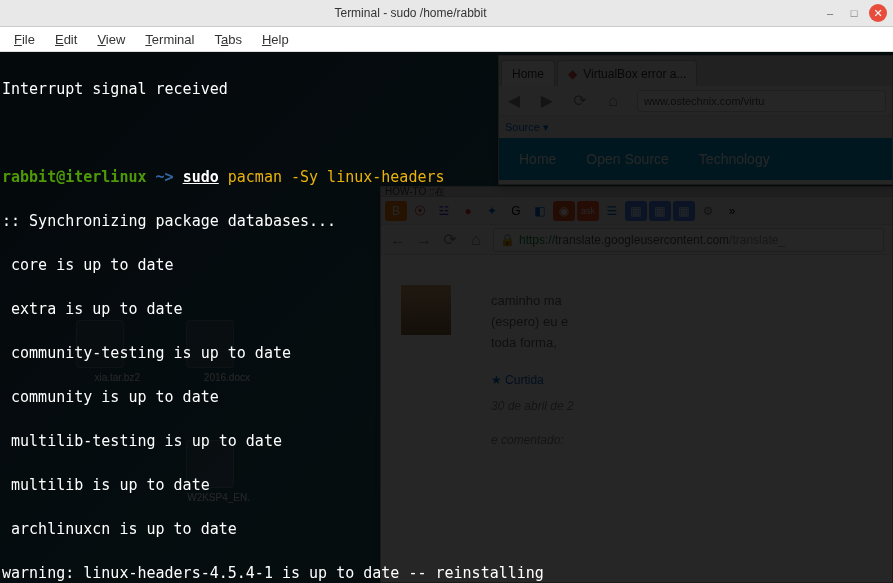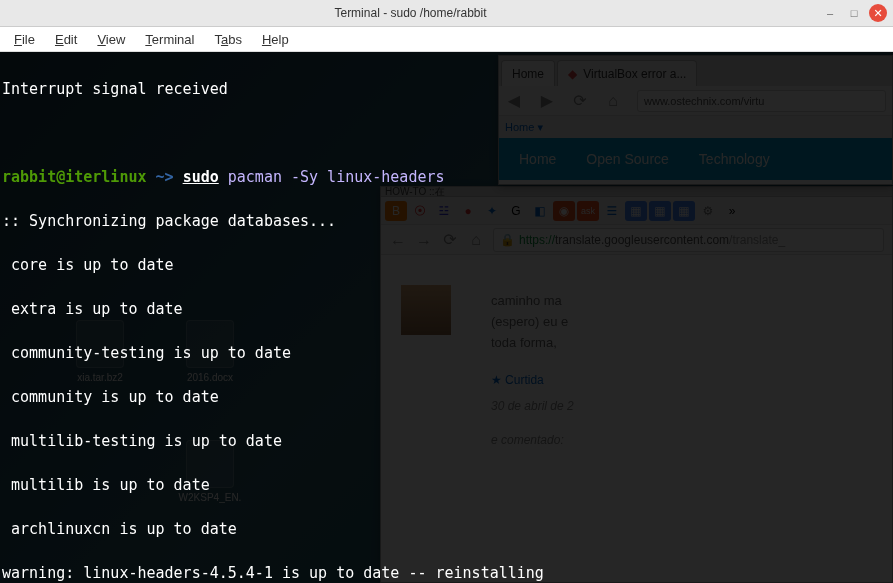--- a/index.html
+++ b/index.html
@@ -1,38 +1,38 @@
 <!DOCTYPE html>
 <html><head>
 <meta charset="utf-8">
 <style>
 * { margin: 0; padding: 0; box-sizing: border-box; }
 body { width: 893px; height: 583px; overflow: hidden; font-family: sans-serif; background: #2a4a5a; position: relative; }
 
 
 .desktop { position: absolute; inset: 0; background: linear-gradient(135deg,#1a3a4a,#2a5a6a,#1a4a5a); z-index: 0; }
-.desktop-icon { position: absolute; width: 80px; text-align: center; color: #fff; font-size: 10px; }
+.desktop-icon { position: absolute; width: 80px; text-align: right; color: #fff; font-size: 10px; }
 .desktop-icon .ic { width: 48px; height: 48px; margin: 0 auto 4px; background: rgba(255,255,255,0.1); border: 1px solid rgba(255,255,255,0.2); border-radius: 4px; }
 
 
 .titlebar { position: absolute; top: 0; left: 0; right: 0; height: 27px; background: #e8e8e8; display: flex; align-items: center; z-index: 100; border-bottom: 1px solid #ccc; }
 .titlebar .title { flex: 1; text-align: center; font-size: 12px; color: #333; }
 .titlebar .wbtns { display: flex; gap: 6px; padding-right: 6px; }
 .titlebar .wbtn { width: 18px; height: 18px; border-radius: 50%; display: flex; align-items: center; justify-content: center; font-size: 11px; cursor: pointer; }
 .titlebar .min,.titlebar .max{ color:#666; }
 .titlebar .close{ background:#e74c3c; color:#fff; }
 
 
 .menubar { position: absolute; top: 27px; left: 0; right: 0; height: 25px; background: #ffffff; display: flex; align-items: center; padding: 0 6px; z-index: 99; font-size: 13px; color: #333; border-bottom:1px solid #ddd; gap:4px;}
 .menubar .mitem { padding: 2px 8px; cursor: pointer; }
 .menubar .mitem .ul { text-decoration: underline; }
 
 
 .terminal { position: absolute; top: 52px; left: 0; right: 0; bottom: 0; background: rgba(0,0,0,0.85); color: #fff; font-family: "DejaVu Sans Mono","Liberation Mono",monospace; font-size: 15px; line-height: 22px; padding: 4px 2px; z-index: 50; white-space: pre; }
-.terminal .tl{ white-space: pre; } .gb{color:#4e9a06; font-weight:bold;} .bl{color:#c4b5fd;margin-top:10px;} .bb{color:#3465a4; font-weight:bold;} .wb{color:#fff;font-weight:bold;}
+.terminal .tl{ white-space: pre; } .gb{color:#4e9a06; font-weight:bold;} .bl{color:#eab308;margin-top:10px;} .bb{color:#3465a4; font-weight:bold;} .wb{color:#fff;font-weight:bold;}
 
 
 .ffwin { position: absolute; top: 55px; left: 498px; width: 395px; height: 130px; background: #fff; z-index: 40; font-size:12px; color:#333; border:1px solid #aaa; box-shadow:0 2px 8px rgba(0,0,0,0.3);}
 .ffwin .tabs { display:flex; height:30px; background:#ddd; align-items:flex-end;}
 .ffwin .tab { height:26px; padding:4px 10px; background:#f5f5f5; border:1px solid #bbb; border-bottom:none; border-radius:4px 4px 0 0; margin-left:2px; display:flex; align-items:center; gap:6px; font-size:12px;}
 .ffwin .tab.active{background:#fff;}
 .ffwin .tbar{ height:30px; display:flex; align-items:center; gap:15px; padding:0 6px; background:#f8f8f8; border-bottom:1px solid #ddd;}
 .ffwin .urlbox{ flex:1; height:22px; border:1px solid #ccc; border-radius:3px; padding:0 6px; display:flex; align-items:center; font-size:11px; color:#555; background:#fff;}
 .ffwin .nav{ height:42px; background:#0099cc; display:flex; align-items:center; gap:30px; padding:0 20px; color:#fff; font-size:14px;}
 .ffwin .bkbar{ height:22px; display:flex; align-items:center; gap:6px; padding:0 6px; background:#f0f0f0; font-size:11px; color:#06c;}
@@ -124,21 +124,21 @@
   <div class="tbar">
     <span class="navbtn">◀</span>
     <span class="navbtn">▶</span>
     <span class="navbtn">⟳</span>
     <span class="navbtn">⌂</span>
     <div class="urlbox">
         <span>www.ostechnix.com/virtu</span>
       </div>
   </div>
   <div class="bkbar">
-    <span>Home ▾</span>
+    <span>Source ▾</span>
     <div style="flex:1"></div>
   </div>
   <div class="nav">
     <span>Home</span>
     <span>Open Source</span>
     <span>Technology</span>
   </div>
 </div>
 
 <div class="terminal">

